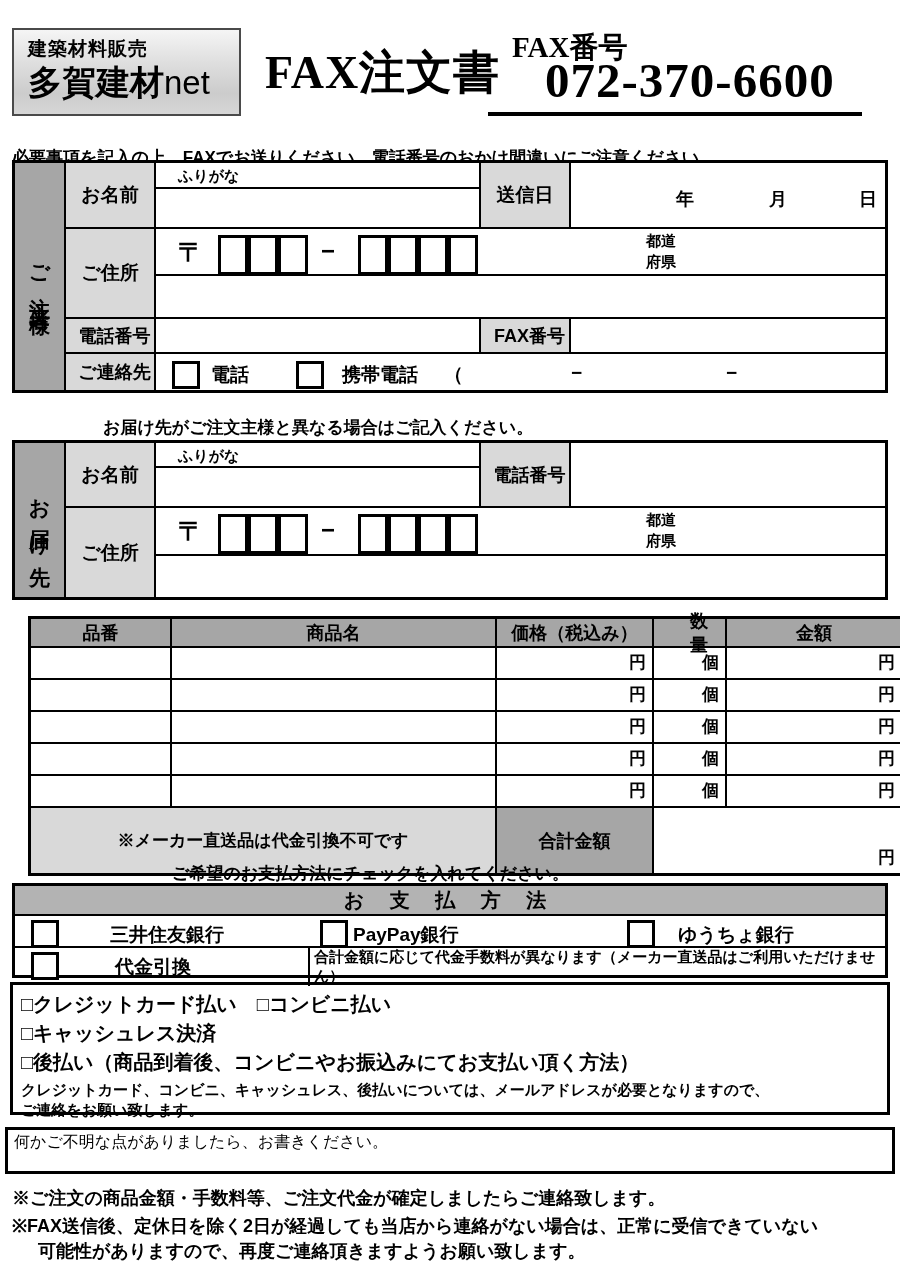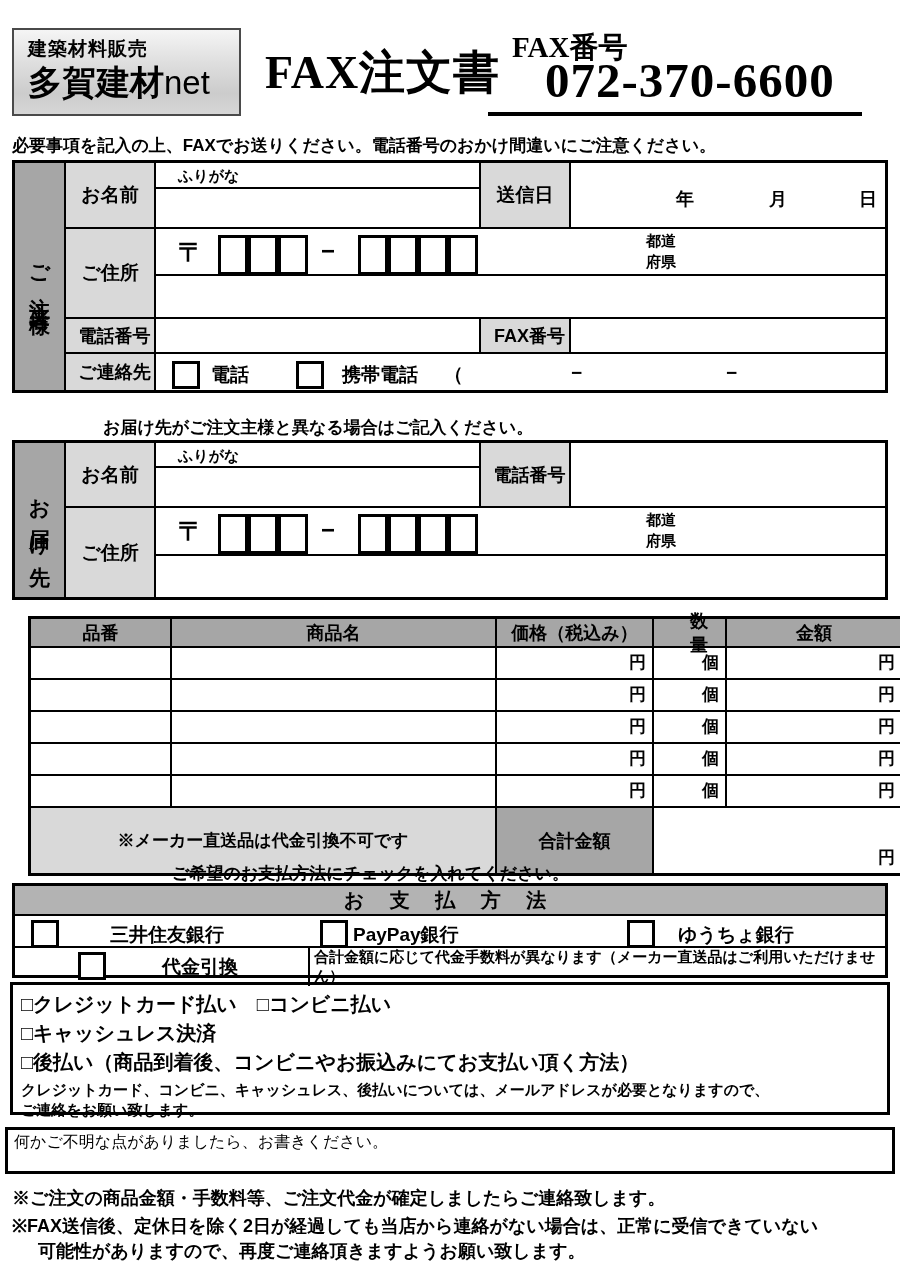--- a/index.html
+++ b/index.html
@@ -69,21 +69,21 @@
 
   <div class="abs logo">
     <div class="logo-top">建築材料販売</div>
     <div><span class="logo-main">多賀建材</span><span class="logo-net">net</span></div>
   </div>
   <div class="abs title serif">FAX注文書</div>
   <div class="abs faxlabel serif">FAX番号</div>
   <div class="abs faxnum serif">072-370-6600</div>
   <div class="abs fax-underline"></div>
 
-  <div class="abs note" style="left:12px;top:134px;">必要事項を記入の上、FAXでお送りください。電話番号のおかけ間違いにご注意ください。</div>
+  <div class="abs note" style="left:12px;top:146px;">必要事項を記入の上、FAXでお送りください。電話番号のおかけ間違いにご注意ください。</div>
 
   <div class="abs tbl" style="left:12px;top:160px;width:876px;height:233px;
        grid-template-columns:51px 90px 325px 90px 1fr;
        grid-template-rows:26px 40px 47px 43px 35px 1fr;">
     <div class="c br bg-dark vlabel" style="grid-column:1;grid-row:1/7;">ご注文者様</div>
     <div class="c br bb bg-light lab" style="grid-column:2;grid-row:1/3;">お名前</div>
     <div class="c br bb furi" style="grid-column:3;grid-row:1;">ふりがな</div>
     <div class="c br bb" style="grid-column:3;grid-row:2;"></div>
     <div class="c br bb bg-light lab" style="grid-column:4;grid-row:1/3;">送信日</div>
     <div class="c bb" style="grid-column:5;grid-row:1/3;">
@@ -230,21 +230,21 @@
        grid-template-columns:295px 1fr;grid-template-rows:30px 32px 1fr;">
     <div class="c bb bg-mid paytitle" style="grid-column:1/3;grid-row:1;">お 支 払 方 法</div>
     <div class="c bb" style="grid-column:1/3;grid-row:2;">
       <span class="cbx" style="left:16px;top:4px;"></span>
       <span class="bank" style="left:95px;">三井住友銀行</span>
       <span class="cbx" style="left:305px;top:4px;"></span>
       <span class="bank" style="left:338px;">PayPay銀行</span>
       <span class="cbx" style="left:612px;top:4px;"></span>
       <span class="bank" style="left:663px;">ゆうちょ銀行</span>
     </div>
-    <div class="c br" style="grid-column:1;grid-row:3;margin-left:47px;">
+    <div class="c br" style="grid-column:1;grid-row:3;">
       <span class="cbx" style="left:16px;top:4px;"></span>
       <span class="bank" style="left:100px;">代金引換</span>
     </div>
     <div class="c codnote" style="grid-column:2;grid-row:3;">合計金額に応じて代金手数料が異なります（メーカー直送品はご利用いただけません）</div>
   </div>
 
   <div class="abs creditbox">
     <div class="credit-line">□クレジットカード払い　□コンビニ払い</div>
     <div class="credit-line">□キャッシュレス決済</div>
     <div class="credit-line">□後払い（商品到着後、コンビニやお振込みにてお支払い頂く方法）</div>

